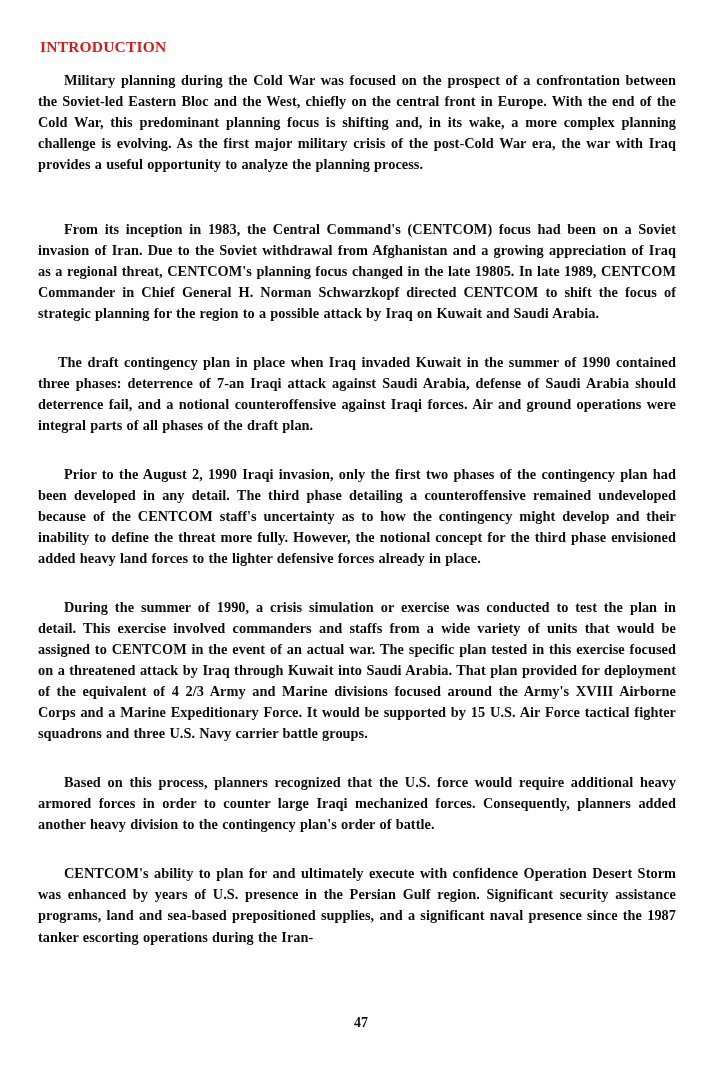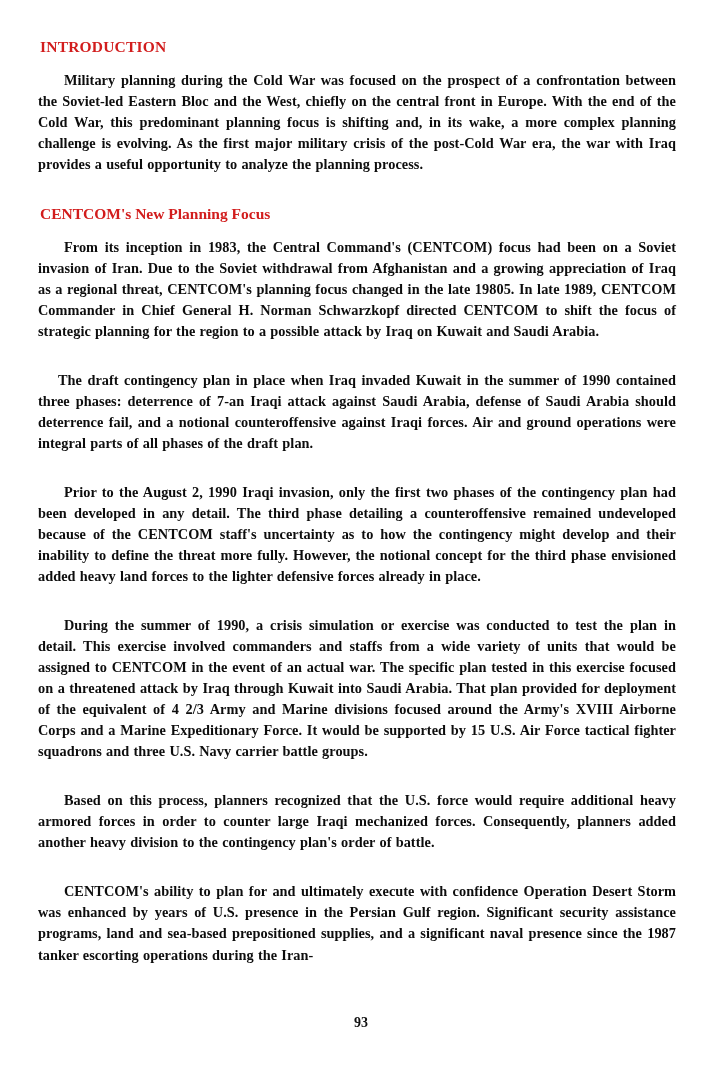--- a/index.html
+++ b/index.html
@@ -70,31 +70,30 @@
 <div class="page">
 
   <h1 class="heading-1">INTRODUCTION</h1>
 
   <div class="spacer-sm"></div>
 
   <p class="body-text">Military planning during the Cold War was focused on the prospect of a confrontation between the Soviet-led Eastern Bloc and the West, chiefly on the central front in Europe. With the end of the Cold War, this predominant planning focus is shifting and, in its wake, a more complex planning challenge is evolving. As the first major military crisis of the post-Cold War era, the war with Iraq provides a useful opportunity to analyze the planning process.</p>
 
   <div class="spacer-lg"></div>
 
-  <h2 class="heading-2">CENTCOM's New Planning Focus</h2>
 
   <div class="spacer-sm"></div>
 
   <p class="body-text">From its inception in 1983, the Central Command's (CENTCOM) focus had been on a Soviet invasion of Iran. Due to the Soviet withdrawal from Afghanistan and a growing appreciation of Iraq as a regional threat, CENTCOM's planning focus changed in the late 19805. In late 1989, CENTCOM Commander in Chief General H. Norman Schwarzkopf directed CENTCOM to shift the focus of strategic planning for the region to a possible attack by Iraq on Kuwait and Saudi Arabia.</p>
 
   <p class="body-text para-gap tight-indent">The draft contingency plan in place when Iraq invaded Kuwait in the summer of 1990 contained three phases: deterrence of 7-an Iraqi attack against Saudi Arabia, defense of Saudi Arabia should deterrence fail, and a notional counteroffensive against Iraqi forces. Air and ground operations were integral parts of all phases of the draft plan.</p>
 
   <p class="body-text para-gap">Prior to the August 2, 1990 Iraqi invasion, only the first two phases of the contingency plan had been developed in any detail. The third phase detailing a counteroffensive remained undeveloped because of the CENTCOM staff's uncertainty as to how the contingency might develop and their inability to define the threat more fully. However, the notional concept for the third phase envisioned added heavy land forces to the lighter defensive forces already in place.</p>
 
   <p class="body-text para-gap">During the summer of 1990, a crisis simulation or exercise was conducted to test the plan in detail. This exercise involved commanders and staffs from a wide variety of units that would be assigned to CENTCOM in the event of an actual war. The specific plan tested in this exercise focused on a threatened attack by Iraq through Kuwait into Saudi Arabia. That plan provided for deployment of the equivalent of 4 2/3 Army and Marine divisions focused around the Army's XVIII Airborne Corps and a Marine Expeditionary Force. It would be supported by 15 U.S. Air Force tactical fighter squadrons and three U.S. Navy carrier battle groups.</p>
 
   <p class="body-text para-gap">Based on this process, planners recognized that the U.S. force would require additional heavy armored forces in order to counter large Iraqi mechanized forces. Consequently, planners added another heavy division to the contingency plan's order of battle.</p>
 
   <p class="body-text para-gap">CENTCOM's ability to plan for and ultimately execute with confidence Operation Desert Storm was enhanced by years of U.S. presence in the Persian Gulf region. Significant security assistance programs, land and sea-based prepositioned supplies, and a significant naval presence since the 1987 tanker escorting operations during the Iran-</p>
 
-  <div class="page-number">93</div>
+  <div class="page-number">47</div>
 
 </div>
 
 </body></html>

